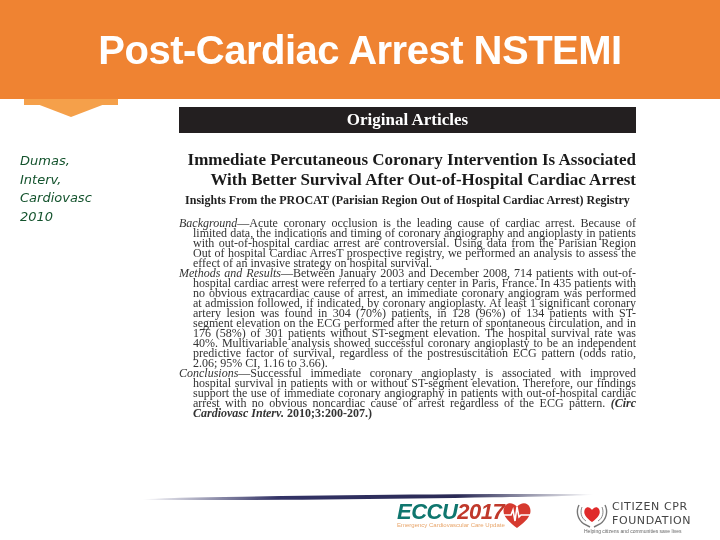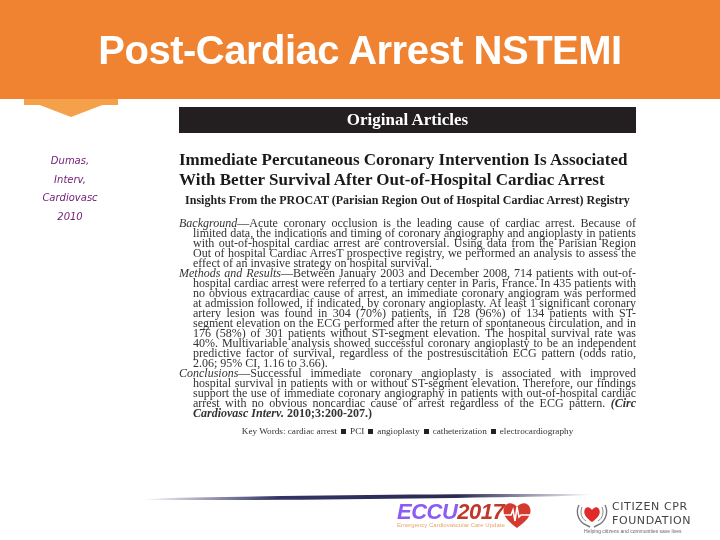--- a/index.html
+++ b/index.html
@@ -1,35 +1,35 @@
 <!DOCTYPE html>
 <html><head>
 <meta charset="utf-8">
 <style>
   html,body{margin:0;padding:0;}
   body{width:720px;height:540px;position:relative;overflow:hidden;background:#ffffff;font-family:"Liberation Sans",sans-serif;}
   .header{position:absolute;left:0;top:0;width:720px;height:99px;background:#ef8332;}
   .title{position:absolute;left:0;top:28px;width:720px;text-align:center;color:#fff;font-weight:bold;font-size:40px;letter-spacing:-0.5px;font-family:"Liberation Sans",sans-serif;}
   .notch{position:absolute;left:24px;top:99px;width:0;height:0;border-left:47px solid transparent;border-right:47px solid transparent;border-top:18px solid #f5a04a;}
   .notch-bar{position:absolute;left:24px;top:99px;width:94px;height:6px;background:#f5a04a;}
-  .citation{position:absolute;left:20px;top:152px;width:100px;text-align:center;font-family:"DejaVu Sans",sans-serif;font-style:italic;font-size:10px;line-height:18.5px;color:#701a75;}
+  .citation{position:absolute;left:20px;top:152px;width:100px;text-align:left;font-family:"DejaVu Sans",sans-serif;font-style:italic;font-size:13px;line-height:18.5px;color:#14532d;}
   .article{position:absolute;left:131px;top:107px;width:457px;height:378px;font-family:"Liberation Serif",serif;color:#222;margin-left:48px;}
   .section-bar{height:26px;background:#231f20;color:#fff;text-align:center;font-weight:bold;font-size:17px;line-height:26px;}
-  .art-title{margin-top:17px;text-align:left;font-weight:bold;font-size:17px;line-height:20px;color:#1a1a1a;}
+  .art-title{margin-top:17px;text-align:right;font-weight:bold;font-size:17px;line-height:20px;color:#1a1a1a;}
   .art-sub{margin-top:3px;text-align:center;font-weight:bold;font-size:12px;line-height:15px;color:#222;}
   .authors{margin-top:9px;text-align:center;font-size:10.5px;line-height:12.5px;color:#333;}
   .abstract{margin-top:10px;font-size:12px;line-height:10px;color:#333;text-align:justify;}
   .abstract p{margin:0;padding-left:14px;text-indent:-14px;}
   .abstract .lbl{font-style:italic;}
   .keywords{margin-top:8px;text-align:center;font-size:9.2px;color:#333;}
   .kw-sep{display:inline-block;width:5px;height:5px;background:#222;margin:0 4px;vertical-align:middle;}
   .divider{position:absolute;left:142px;top:495px;width:452px;height:4px;background:linear-gradient(90deg,rgba(40,40,90,0) 0%,#333366 30%,#2a2a55 70%,rgba(40,40,90,0) 100%);border-radius:50%;transform:rotate(-0.6deg);}
   .eccu{position:absolute;left:397px;top:499px;width:145px;height:34px;}
   .eccu-text{position:absolute;left:0;top:0;font-family:"Liberation Sans",sans-serif;font-weight:bold;font-style:italic;font-size:22px;letter-spacing:-0.5px;}
-  .eccu-a{color:#8b5cf6;}
+  .eccu-a{color:#0f766e;}
   .eccu-b{color:#c0392b;}
   .eccu-tag{position:absolute;left:0;top:23px;font-size:6px;color:#e8a56a;white-space:nowrap;}
   .eccu-heart{position:absolute;left:105px;top:2px;}
   .cpr{position:absolute;left:575px;top:499px;width:140px;height:36px;}
   .cpr-logo{position:absolute;left:0;top:0;}
   .cpr-name{position:absolute;left:37px;top:1px;font-family:"DejaVu Sans",sans-serif;font-size:11px;line-height:14px;color:#444;letter-spacing:0.6px;white-space:nowrap;}
   .cpr-tag{position:absolute;left:9px;top:29px;font-size:5px;color:#666;white-space:nowrap;}
 </style>
 </head>
 <body>
@@ -49,24 +49,20 @@
 
 <div class="article">
   <div class="section-bar">Original Articles</div>
   <div class="art-title">Immediate Percutaneous Coronary Intervention Is Associated With Better Survival After Out-of-Hospital Cardiac Arrest</div>
   <div class="art-sub">Insights From the PROCAT (Parisian Region Out of Hospital Cardiac Arrest) Registry</div>
   <div class="abstract">
     <p><span class="lbl">Background</span><span>—Acute coronary occlusion is the leading cause of cardiac arrest. Because of limited data, the indications and timing of coronary angiography and angioplasty in patients with out-of-hospital cardiac arrest are controversial. Using data from the Parisian Region Out of hospital Cardiac ArresT prospective registry, we performed an analysis to assess the effect of an invasive strategy on hospital survival.</span></p>
     <p><span class="lbl">Methods and Results</span><span>—Between January 2003 and December 2008, 714 patients with out-of-hospital cardiac arrest were referred to a tertiary center in Paris, France. In 435 patients with no obvious extracardiac cause of arrest, an immediate coronary angiogram was performed at admission followed, if indicated, by coronary angioplasty. At least 1 significant coronary artery lesion was found in 304 (70%) patients, in 128 (96%) of 134 patients with ST-segment elevation on the ECG performed after the return of spontaneous circulation, and in 176 (58%) of 301 patients without ST-segment elevation. The hospital survival rate was 40%. Multivariable analysis showed successful coronary angioplasty to be an independent predictive factor of survival, regardless of the postresuscitation ECG pattern (odds ratio, 2.06; 95% CI, 1.16 to 3.66).</span></p>
     <p><span class="lbl">Conclusions</span><span>—Successful immediate coronary angioplasty is associated with improved hospital survival in patients with or without ST-segment elevation. Therefore, our findings support the use of immediate coronary angiography in patients with out-of-hospital cardiac arrest with no obvious noncardiac cause of arrest regardless of the ECG pattern. </span><span class="lbl" style="font-weight:bold">(Circ Cardiovasc Interv.</span><span style="font-weight:bold"> 2010;3:200-207.)</span></p>
   </div>
-  <div class="keywords">
-    <span>Key Words:</span>
-    <span>cardiac arrest</span><span class="kw-sep"></span><span>PCI</span><span class="kw-sep"></span><span>angioplasty</span><span class="kw-sep"></span><span>catheterization</span><span class="kw-sep"></span><span>electrocardiography</span>
-  </div>
 </div>
 
 <div class="divider"></div>
 
 <div class="eccu">
   <div class="eccu-text"><span class="eccu-a">ECCU</span><span class="eccu-b">2017</span></div>
   <svg class="eccu-heart" width="30" height="28" viewBox="0 0 30 28">
     <path d="M15 27 C4 19 0 13 2 7 C4 1 11 1 15 6 C19 1 26 1 28 7 C30 13 26 19 15 27 Z" fill="#d63a2f"></path>
     <polyline points="2,14 9,14 11,9 13,20 15,6 17,16 19,14 28,14" fill="none" stroke="#fff" stroke-width="1.6"></polyline>
   </svg>

